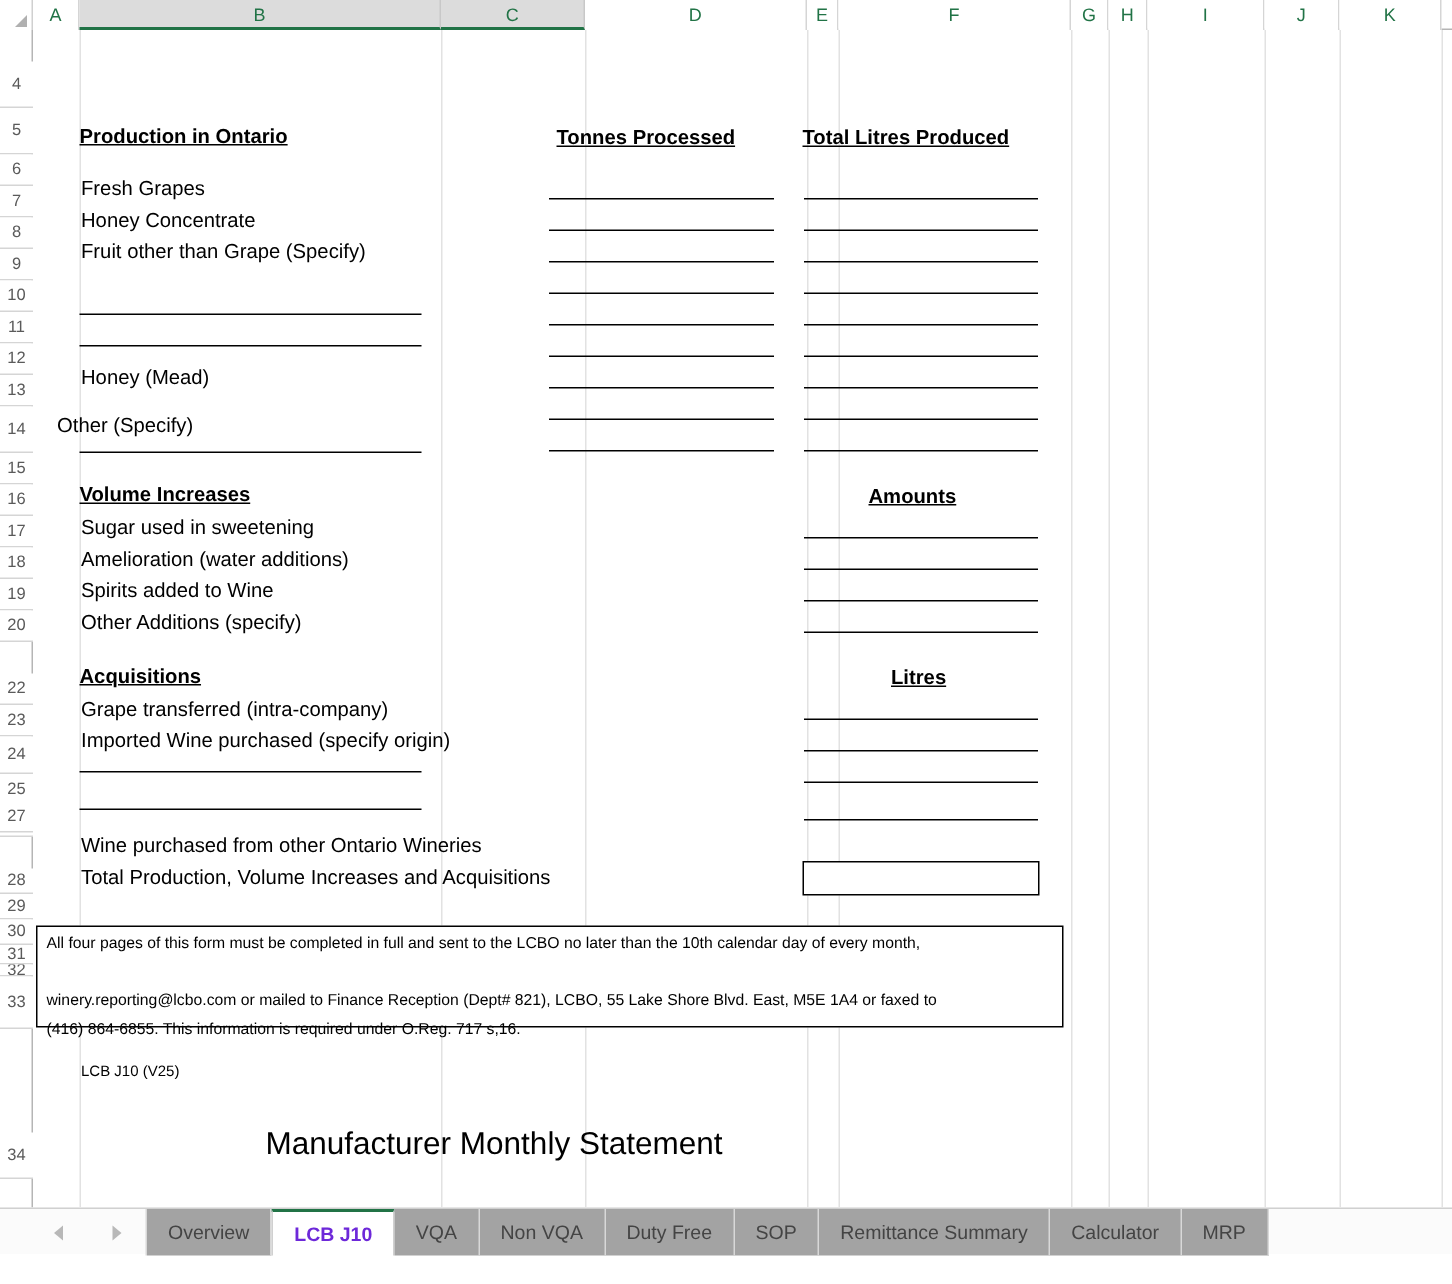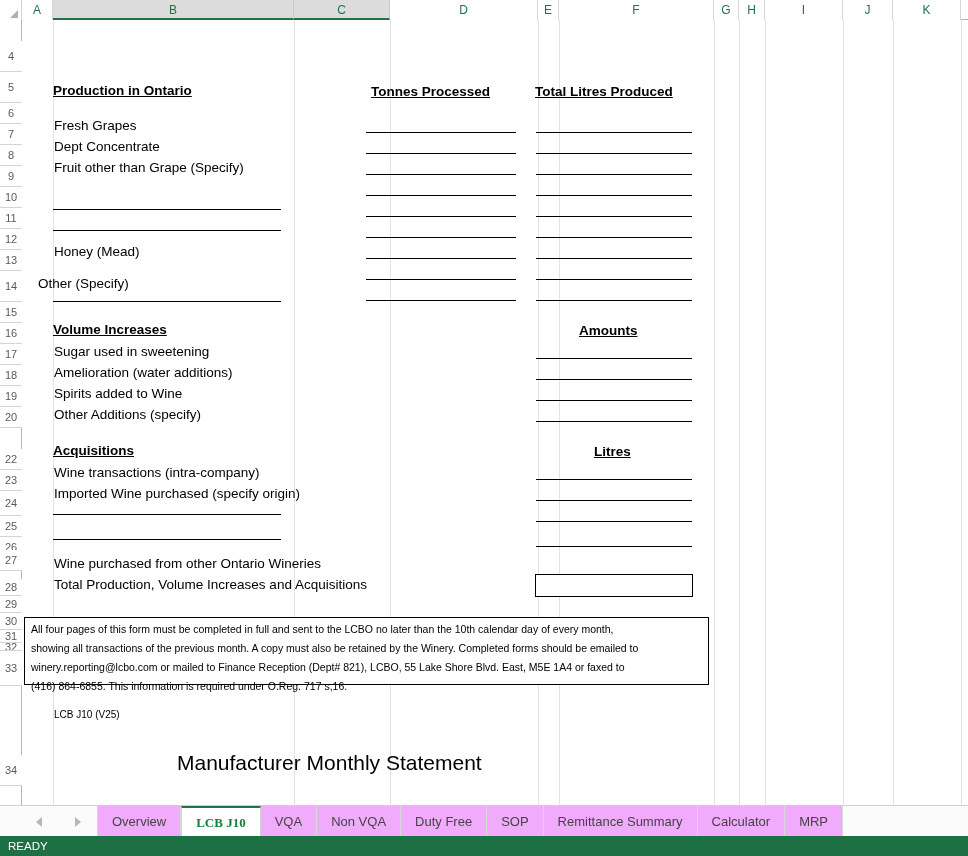--- a/index.html
+++ b/index.html
@@ -134,31 +134,30 @@
 
   .tabs {
     position: absolute; left: 98px; top: 0; height: 31px;
     display: flex; align-items: stretch;
   }
   .tab {
     display: flex; align-items: center; justify-content: center;
     padding: 0 14px;
     font-size: 13px; color: #444;
     border-right: 1px solid #d8d8d8;
-    background: #f0abfc;
+    background: #a3a3a3;
     white-space: nowrap;
   }
   .tab.active {
     background: #ffffff;
-    color: #15803d;
+    color: #6d28d9;
     font-weight: bold;
     border-top: 2px solid #217346;
     border-right: 1px solid #d0d0d0;
     border-left: 1px solid #d0d0d0;
-    font-family: Liberation Serif, serif;
   }
 
   
   .statusbar {
     position: absolute; left: 0; top: 836px;
     width: 968px; height: 20px;
     background: #1d7044;
     color: #ffffff;
     font-size: 11.5px;
     display: flex; align-items: center;
@@ -207,21 +206,21 @@
         <div class="row-cell" style="top: 324px; height: 21px;">17</div>
         <div class="row-cell" style="top: 345px; height: 21px;">18</div>
         <div class="row-cell" style="top: 366px; height: 21px;">19</div>
         <div class="row-cell" style="top: 387px; height: 21px;">20</div>
         <div class="row-cell" style="top: 408px; height: 21px; margin-top: 24px;">21</div>
         <div class="row-cell" style="top: 429px; height: 21px;">22</div>
         <div class="row-cell" style="top: 450px; height: 21px;">23</div>
         <div class="row-cell" style="top: 471px; height: 25px;">24</div>
         <div class="row-cell" style="top: 496px; height: 21px;">25</div>
         <div class="row-cell" style="top: 517px; height: 21px;">26</div>
-        <div class="row-cell" style="top: 530px; height: 21px;">27</div>
+        <div class="row-cell" style="top: 514px; height: 21px;">27</div>
         <div class="row-cell" style="top: 559px; height: 17px;">28</div>
         <div class="row-cell" style="top: 576px; height: 17px;">29</div>
         <div class="row-cell" style="top: 593px; height: 17px;">30</div>
         <div class="row-cell" style="top: 610px; height: 13px;">31</div>
         <div class="row-cell" style="top: 623px; height: 8px;">32</div>
         <div class="row-cell" style="top: 631px; height: 35px;">33</div>
         <div class="row-cell" style="top: 735px; height: 31px;">34</div>
       </div>
   </div>
 
@@ -240,21 +239,21 @@
         <div class="vline" style="left: 871px;"></div>
         <div class="vline" style="left: 939px;"></div>
       </div>
 
 
     <div class="cellText hdr" style="left:31px; top:63px;">Production in Ontario </div>
     <div class="cellText hdr" style="left:349px; top:64px;">Tonnes Processed</div>
     <div class="cellText hdr" style="left:513px; top:64px;">Total Litres Produced</div>
 
     <div class="cellText body" style="left:32px; top:98px;">Fresh Grapes</div>
-    <div class="cellText body" style="left:32px; top:119px;">Dept Concentrate</div>
+    <div class="cellText body" style="left:32px; top:119px;">Honey Concentrate</div>
     <div class="cellText body" style="left:32px; top:140px;text-align:right;">Fruit other than Grape (Specify)</div>
     <div class="cellText body" style="left:32px; top:224px;">Honey (Mead)</div>
     <div class="cellText body" style="left:16px; top:245px;margin-top:11px;">Other (Specify)</div>
 
     <div class="uline" style="left:31px; top:189px; width:228px;"></div>
     <div class="uline" style="left:31px; top:210px; width:228px;"></div>
     <div class="uline" style="left:31px; top:281px; width:228px;"></div>
 
     <div class="uline" style="left:344px; top:112px; width:150px;"></div>
     <div class="uline" style="left:344px; top:133px; width:150px;"></div>
@@ -285,38 +284,37 @@
     <div class="cellText body" style="left:32px; top:387px;">Other Additions (specify)</div>
 
     <div class="uline" style="left:514px; top:338px; width:156px;"></div>
     <div class="uline" style="left:514px; top:359px; width:156px;"></div>
     <div class="uline" style="left:514px; top:380px; width:156px;"></div>
     <div class="uline" style="left:514px; top:401px; width:156px;"></div>
 
     <div class="cellText hdr" style="left:31px; top:423px;">Acquisitions</div>
     <div class="cellText hdr" style="left:572px; top:424px;">Litres</div>
 
-    <div class="cellText body" style="left:32px; top:445px;">Wine transactions (intra-company)</div>
+    <div class="cellText body" style="left:32px; top:445px;">Grape transferred (intra-company)</div>
     <div class="cellText body" style="left:32px; top:466px;">Imported Wine purchased (specify origin)</div>
     <div class="cellText body" style="left:32px; top:536px;">Wine purchased from other Ontario Wineries</div>
     <div class="cellText body" style="left:32px; top:557px;">Total Production, Volume Increases and Acquisitions</div>
 
     <div class="uline" style="left:31px; top:494px; width:228px;"></div>
     <div class="uline" style="left:31px; top:519px; width:228px;"></div>
 
     <div class="uline" style="left:514px; top:459px; width:156px;"></div>
     <div class="uline" style="left:514px; top:480px; width:156px;"></div>
     <div class="uline" style="left:514px; top:501px; width:156px;"></div>
     <div class="uline" style="left:514px; top:526px; width:156px;"></div>
 
     <div class="boxfield" style="left:513px; top:554px; width:158px; height:23px;"></div>
 
     <div class="notebox" style="left:2px; top:597px; width:685px; height:68px;">
       <div class="noteline" style="top:5px;">All four pages of this form must be completed in full and sent to the LCBO no later than the 10th calendar day of every month,</div>
-      <div class="noteline" style="top:24px;">showing all transactions of the previous month. A copy must also be retained by the Winery. Completed forms should be emailed to</div>
       <div class="noteline" style="top:43px;">winery.reporting@lcbo.com or mailed to Finance Reception (Dept# 821), LCBO, 55 Lake Shore Blvd. East, M5E 1A4 or faxed to</div>
       <div class="noteline" style="top:62px;">(416) 864-6855. This information is required under O.Reg. 717 s,16.</div>
     </div>
 
     <div class="cellText small" style="left:32px; top:689px;">LCB J10 (V25)</div>
 
     <div class="cellText bigttl" style="left:155px; top:731px;">Manufacturer Monthly Statement</div>
 
   </div>
 
@@ -331,17 +329,14 @@
         <div class="tab">VQA</div>
         <div class="tab">Non VQA</div>
         <div class="tab">Duty Free</div>
         <div class="tab">SOP</div>
         <div class="tab">Remittance Summary</div>
         <div class="tab">Calculator</div>
         <div class="tab">MRP</div>
       </div>
   </div>
 
-  <div class="statusbar">
-    <span>READY</span>
-  </div>
 
 </div>
 
 </body></html>

